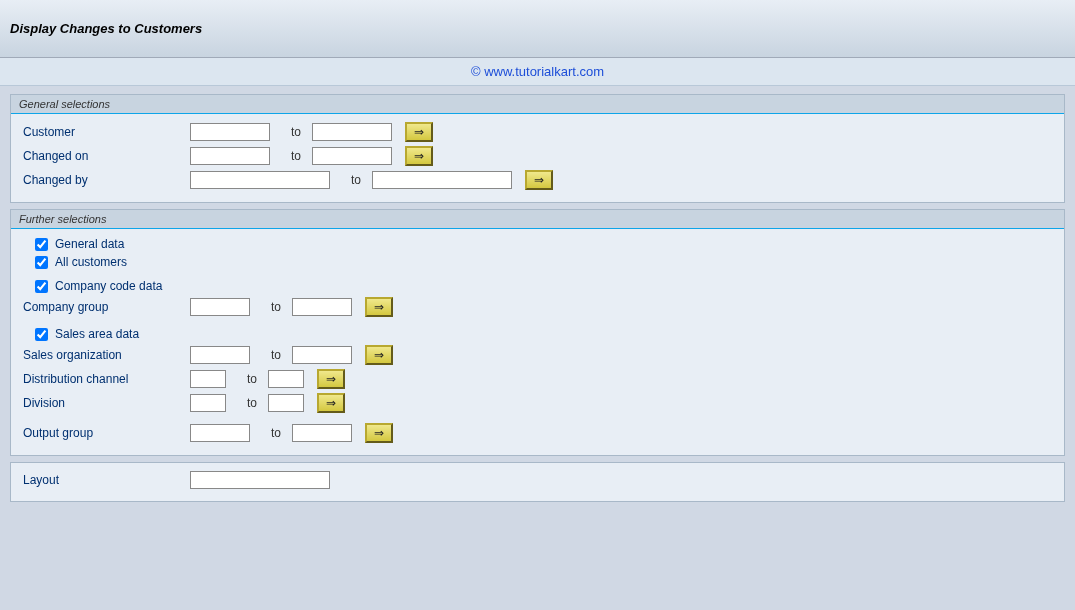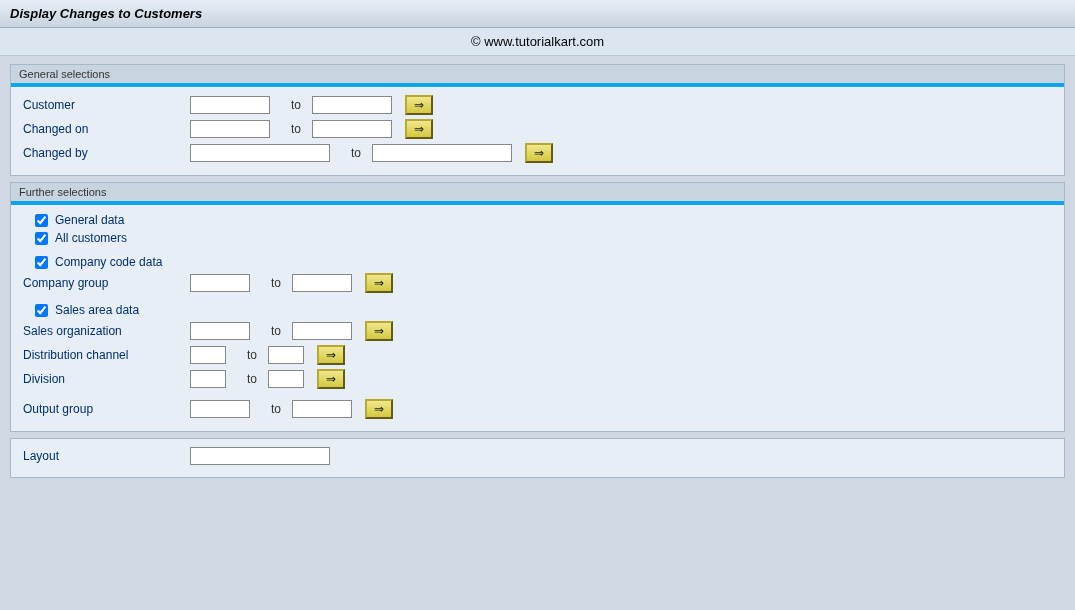--- a/index.html
+++ b/index.html
@@ -6,33 +6,33 @@
     body {
       font-family: Arial, Helvetica, sans-serif;
       font-size: 12px;
       background: #d0d8e4;
       width: 1075px;
       min-height: 610px;
     }
 
     .title-bar {
       background: linear-gradient(to bottom, #e8eef5, #c8d4e0);
-      padding: 6px 10px;
+      padding: 21px 10px;
       font-weight: bold;
       font-style: italic;
       font-size: 13px;
       color: #000;
       border-bottom: 1px solid #a0aab8;
     }
 
     .watermark-bar {
       background: #dce6f0;
       text-align: center;
       padding: 6px 0;
-      color: #000000;
+      color: #1d4ed8;
       font-size: 13px;
       border-bottom: 1px solid #b8c8d8;
     }
 
     .main-content {
       padding: 8px 10px;
       display: flex;
       flex-direction: column;
       gap: 6px;
     }
@@ -40,21 +40,22 @@
     .section {
       background: #e8eef5;
       border: 1px solid #a8b8c8;
     }
 
     .section-header {
       background: #c8d4e0;
       padding: 3px 8px;
       font-size: 11px;
       color: #333;
-      border-bottom: 4px solid #0ea5e9;
+      border-bottom: 1px solid #0ea5e9;
+      font-style: italic;
     }
 
     .section-body {
       padding: 8px 12px;
     }
 
     .form-row {
       display: flex;
       align-items: center;
       margin-bottom: 4px;

